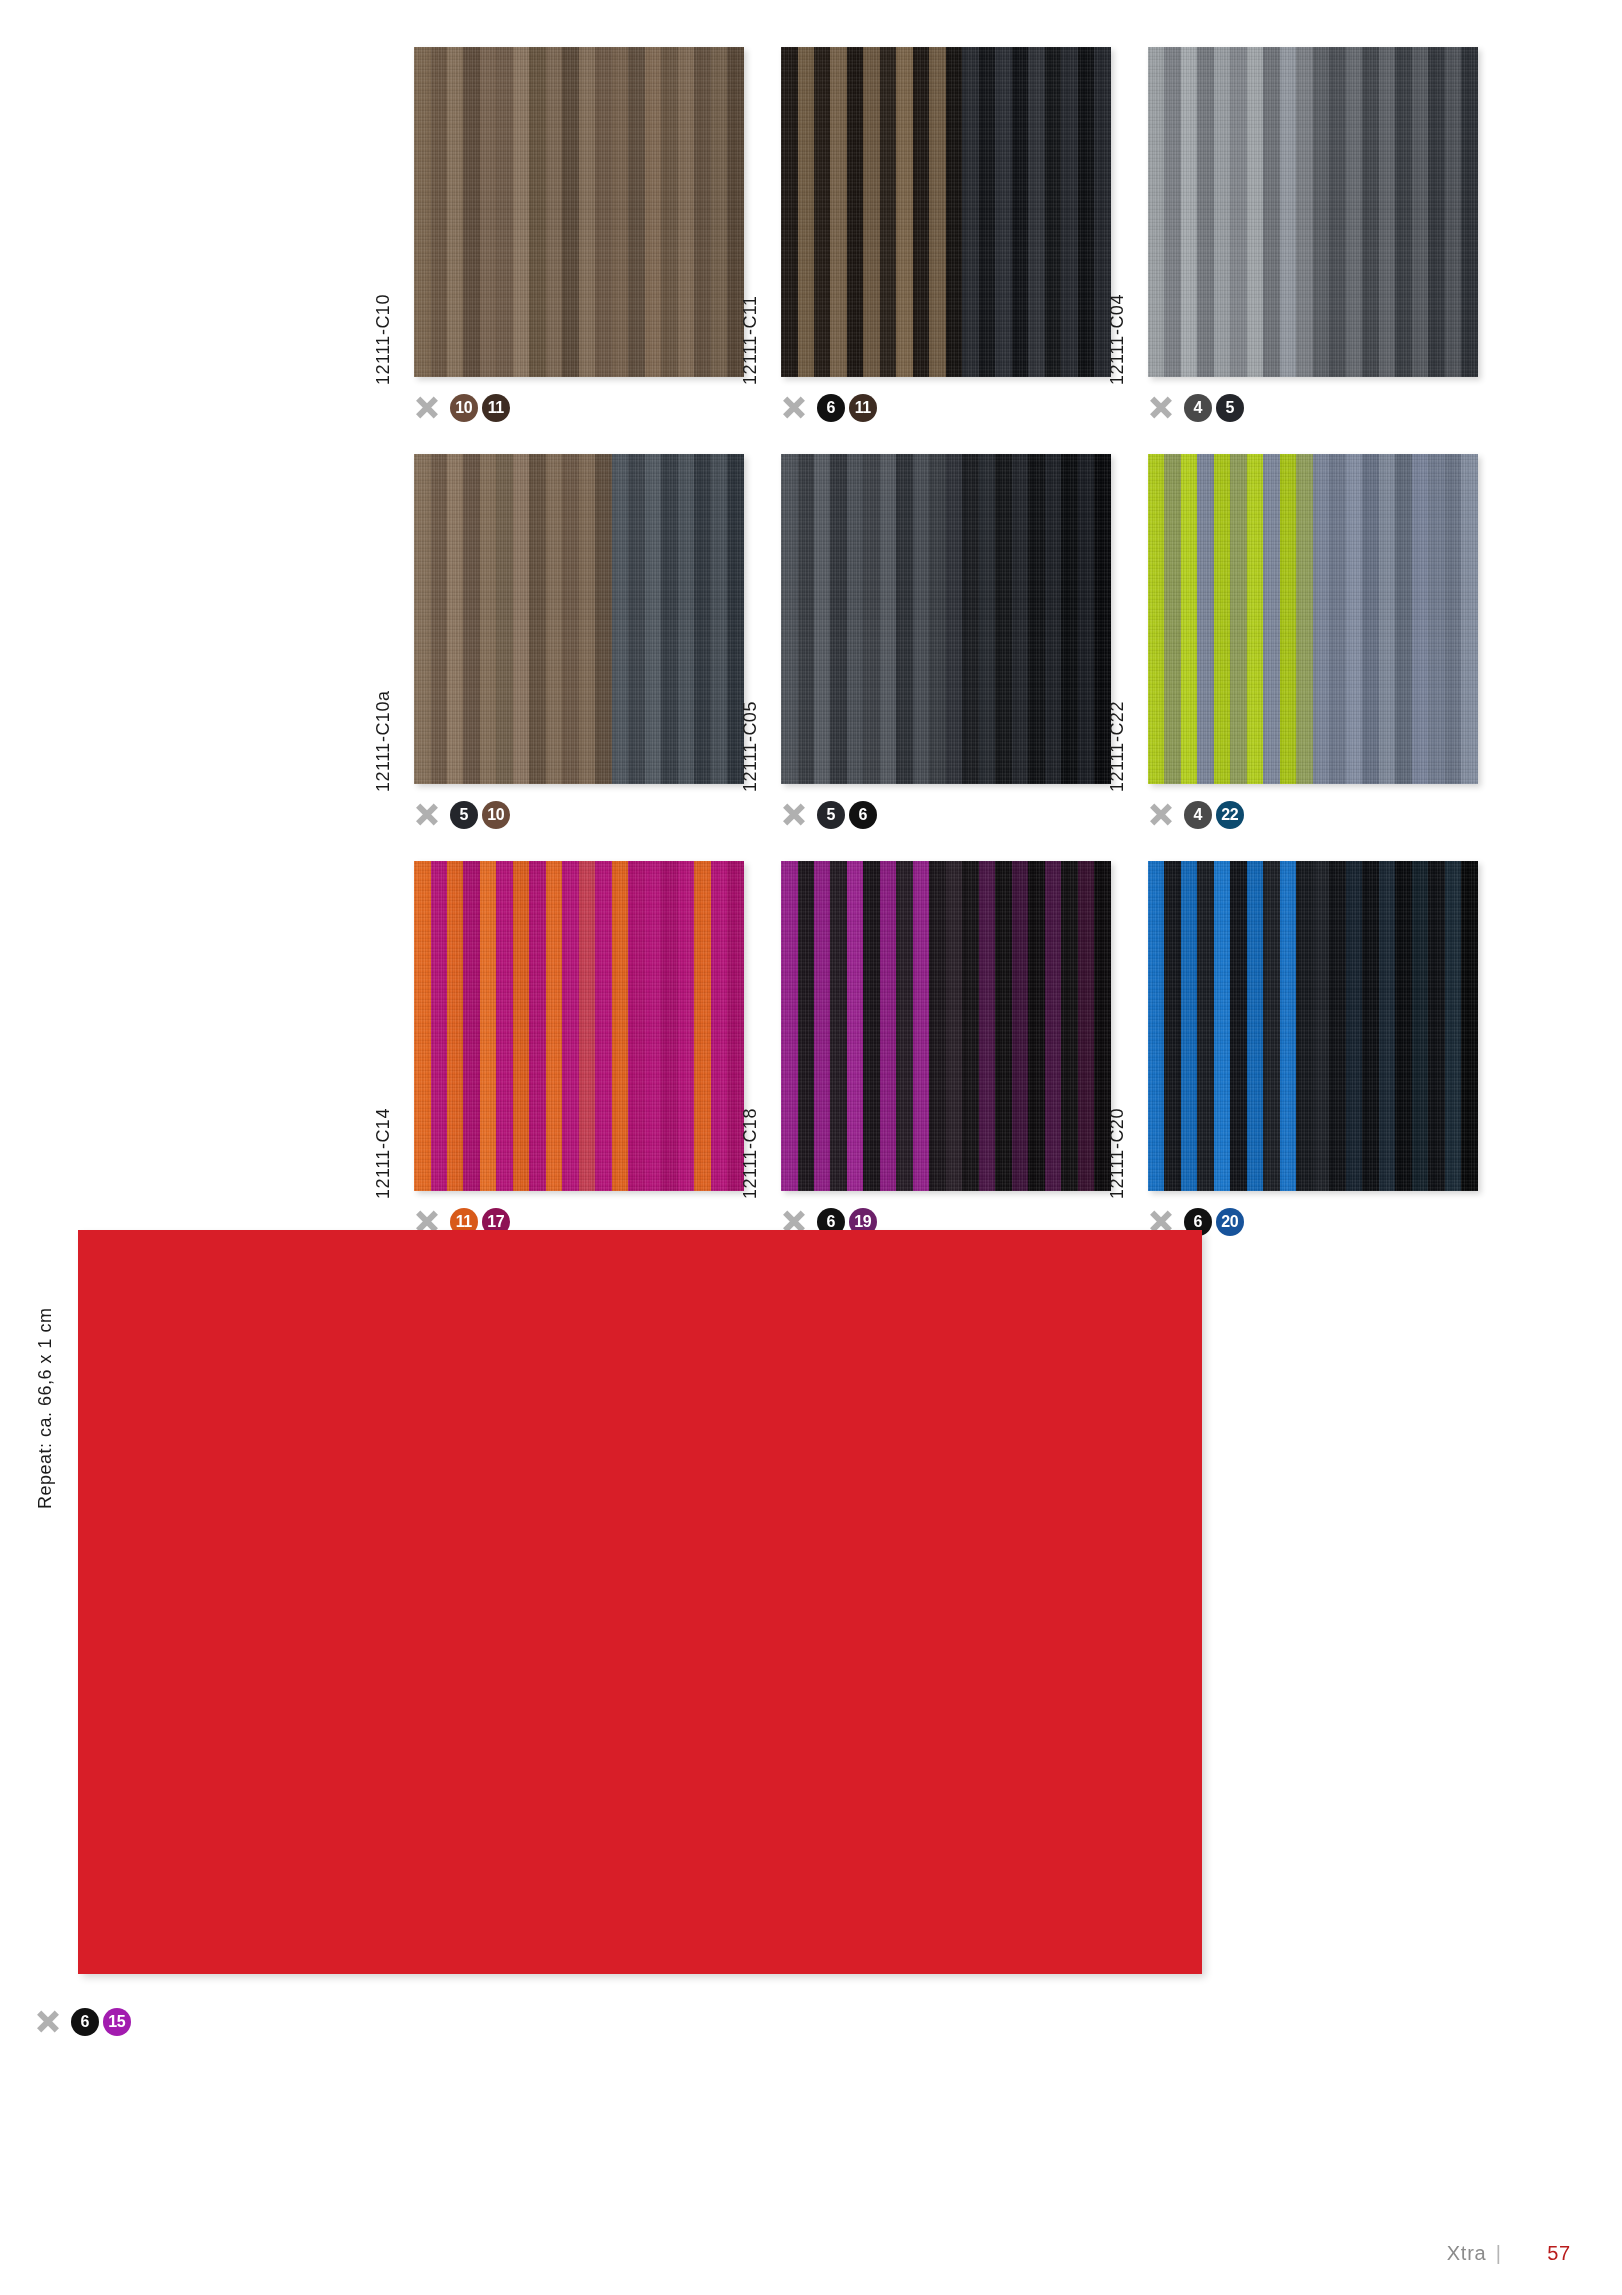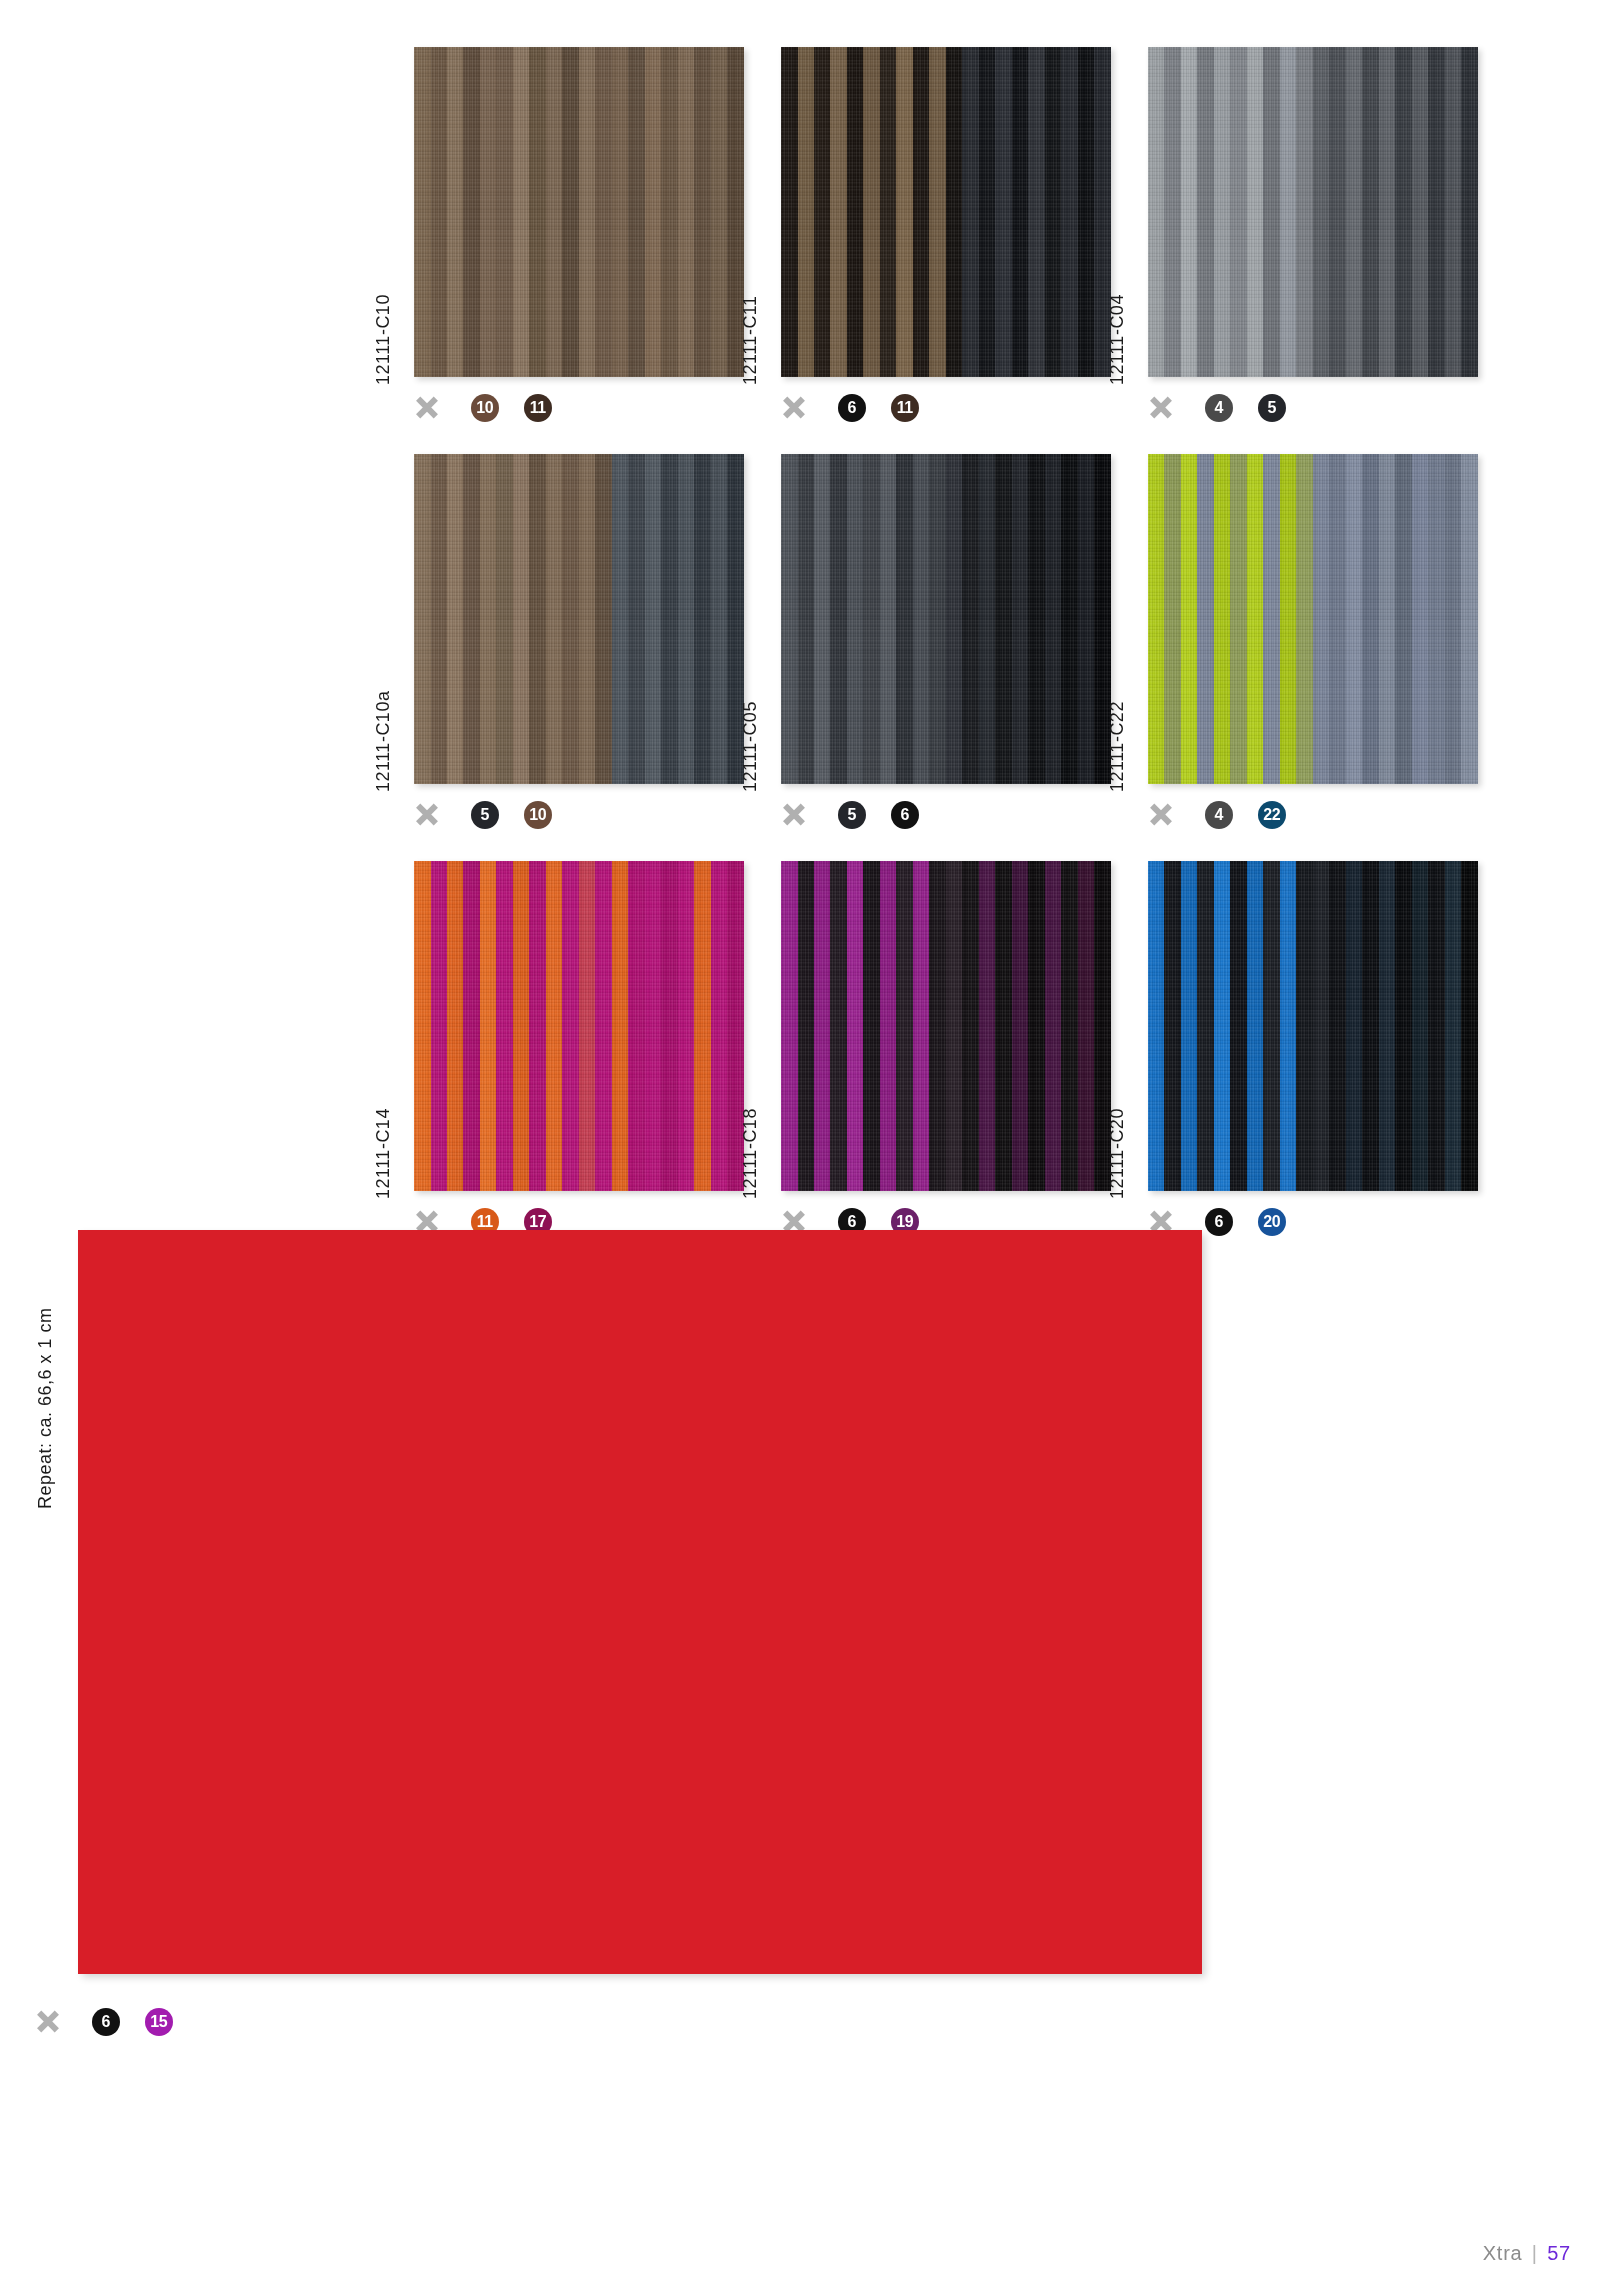--- a/index.html
+++ b/index.html
@@ -76,21 +76,21 @@
         rgba(255,255,255,0.06) 2.5px, rgba(255,255,255,0.06) 3.4px);
     pointer-events: none;
   }
 
   
   .badge-row {
     display: flex;
     align-items: center;
     height: 37px;
     margin-top: 12px;
-    gap: 25px;
+    gap: 4px;
   }
   .x-mark {
     width: 25px;
     height: 25px;
     position: relative;
     flex: 0 0 auto;
     margin-right: 6.8px;
   }
   .x-mark::before, .x-mark::after {
     content: "";
@@ -158,21 +158,21 @@
     position: absolute;
     right: 52px;
     bottom: 30px;
     font-size: 20px;
     color: #8c8c8c;
     letter-spacing: 0.8px;
     display: flex;
     align-items: baseline;
     gap: 9.3px;
   }
-  #footer .pg { color: #6d28d9; }
+  #footer .pg { color: #b91c1c; margin-left: 36px; }
   #footer .sep { color: #b5b5b5; }
 </style>
 </head>
 <body>
 
 <div id="swatch-grid">
   <div class="grid-row" id="row-0">
       <div class="swatch-cell">
         <div class="code-label">12111-C10</div>
         <div class="tile" style="background: rgb(110, 90, 72);">

